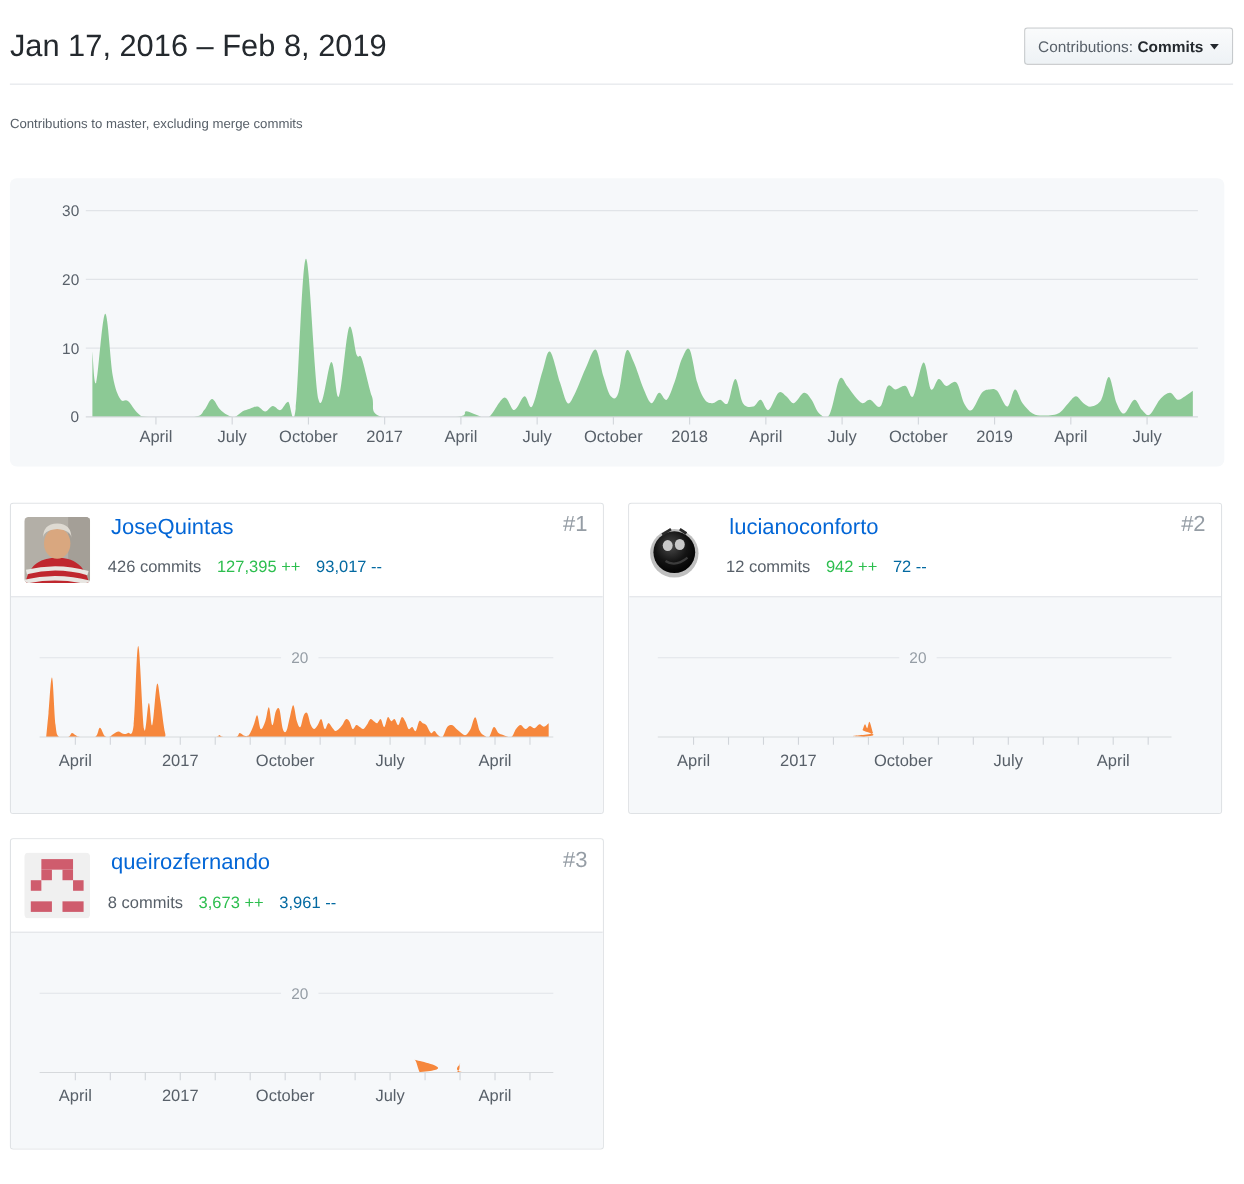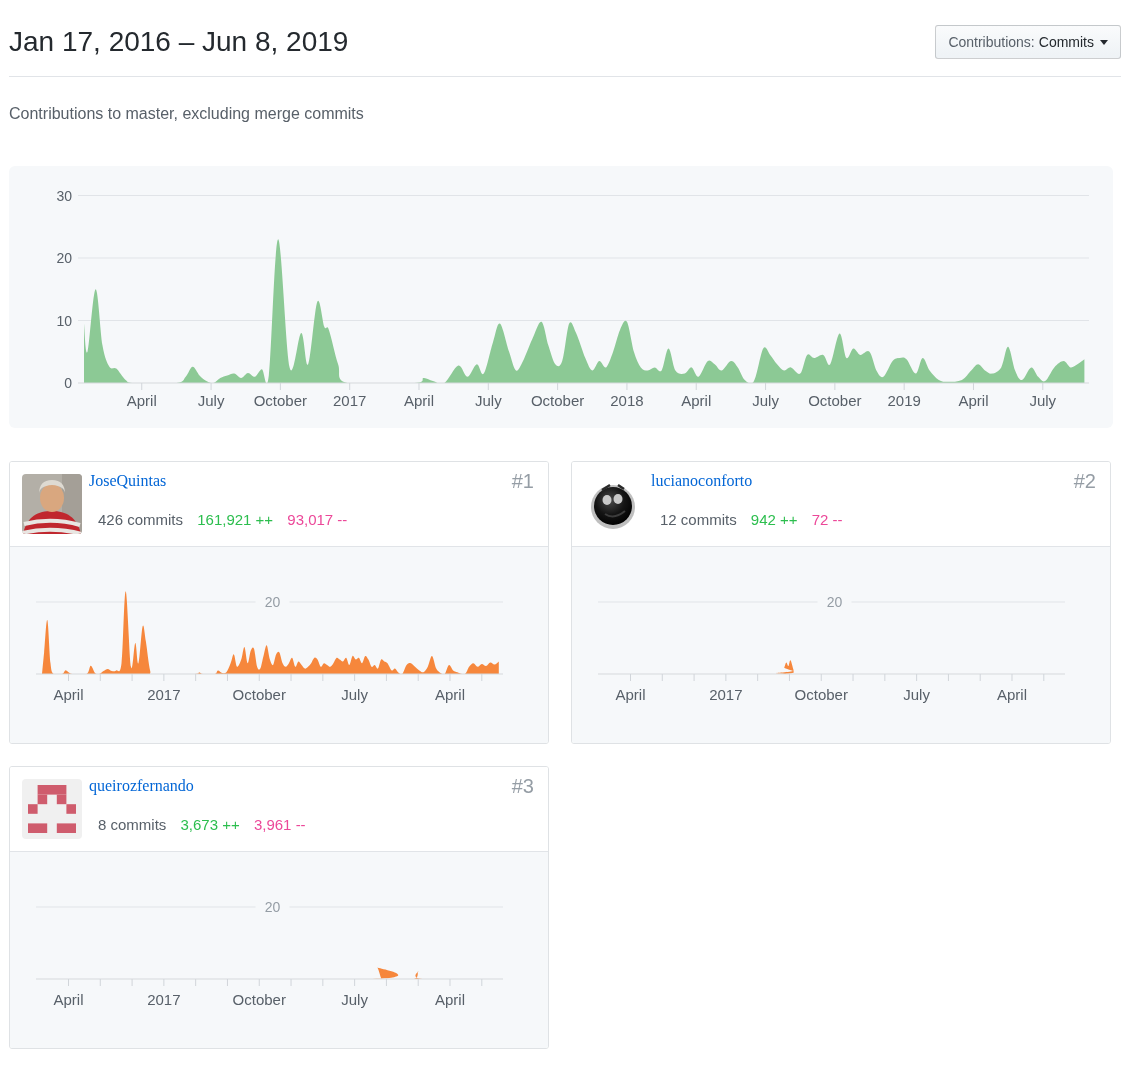--- a/index.html
+++ b/index.html
@@ -20,28 +20,28 @@
   .page-title { font-size:28px; font-weight:400; margin:0; color:#24292e; }
   .select-btn {
     display:inline-flex; align-items:center;
     height:34px; padding:0 12px;
     font-family:"Liberation Sans", sans-serif;
     font-size:14px; color:#586069;
     background:linear-gradient(-180deg,#fafbfc,#eff3f6 90%);
     border:1px solid rgba(27,31,35,0.2); border-radius:3px;
     cursor:pointer;
   }
-  .select-btn strong { color:#24292e; font-weight:400; margin-left:4px; }
+  .select-btn strong { color:#24292e; font-weight:700; margin-left:4px; }
   .caret {
     display:inline-block; width:0; height:0; margin-left:6px;
     border-top:5px solid #24292e;
     border-left:4px solid transparent; border-right:4px solid transparent;
   }
 
-  .subtitle { margin:28px 0 0 0; font-size:16px; color:#586069; }
+  .subtitle { margin:28px 0 0 0; font-size:12px; color:#586069; }
 
   
   .main-panel {
     margin-top:43px; height:262px; width:1104px;
     background:#f6f8fa; border-radius:6px; position:relative;
   }
   .main-panel svg { position:absolute; top:0; left:0; }
 
   
   .cards { margin-top:33px; display:flex; flex-wrap:wrap; gap:22px; width:1104px; }
@@ -49,40 +49,40 @@
     width:540px; height:283px;
     border:1px solid #dfe2e5; border-radius:3px;
     background:#fff; position:relative; overflow:hidden;
   }
   .card-header { position:relative; height:84px; background:#fff; }
   .avatar {
     position:absolute; left:12px; top:12px; width:60px; height:60px;
     border-radius:4px; overflow:hidden; display:block; cursor:pointer;
   }
   .c-name {
-    position:absolute; left:79px; top:10px;
-    font-size:16px; color:#0366d6; text-decoration:none; cursor:pointer;font-family:Liberation Serif, serif;
+    position:absolute; left:91px; top:10px;
+    font-size:20px; color:#0366d6; text-decoration:none; cursor:pointer;
   }
   .c-rank { position:absolute; right:14px; top:8px; font-size:20px; color:#959da5; }
   .c-stats { position:absolute; left:88px; top:49px; font-size:15px; color:#586069; }
   .c-stats .adds { color:#2cbe4e; margin-left:10px; }
-  .c-stats .dels { color:#ec4899; margin-left:10px;margin-top:16px; }
+  .c-stats .dels { color:#0369a1; margin-left:10px;margin-top:16px; }
   .card-graph {
     position:absolute; left:0; right:0; top:84px; bottom:0;
     background:#f6f8fa; border-top:1px solid #e1e4e8;
   }
   svg text { font-family:"Liberation Sans", sans-serif; }
 </style>
 </head>
 <body>
 
 <div class="container">
 
   <div class="top">
-    <h1 class="page-title">Jan 17, 2016 – Jun 8, 2019</h1>
+    <h1 class="page-title">Jan 17, 2016 – Feb 8, 2019</h1>
     <button class="select-btn">
       <span>Contributions:</span>
       <strong>Commits</strong>
       <span class="caret"></span>
     </button>
   </div>
 
   <p class="subtitle">Contributions to master, excluding merge commits</p>
 
   <div class="main-panel">
@@ -144,21 +144,21 @@
             <path d="M2,50 Q30,43 58,51" stroke="#e8e6e2" stroke-width="4" fill="none"></path>
             <path d="M0,59 Q30,52 60,60" stroke="#e8e6e2" stroke-width="4" fill="none"></path>
             <ellipse cx="30" cy="24" rx="12" ry="14" fill="#d9a77f"></ellipse>
             <path d="M17,20 Q17,6 30,6 Q43,6 43,20 Q43,12 30,11 Q17,12 17,20 Z" fill="#dedad2"></path>
           </svg>
         </a>
         <a class="c-name">JoseQuintas</a>
         <span class="c-rank">#1</span>
         <div class="c-stats">
           <span>426 commits</span>
-          <span class="adds">161,921 ++</span>
+          <span class="adds">127,395 ++</span>
           <span class="dels">93,017 --</span>
         </div>
       </div>
       <div class="card-graph">
         <svg id="chart-c1" width="538" height="197" viewBox="0 0 538 197">
             <defs>
               <clipPath id="clip-c1">
                 <rect x="0" y="0" width="538" height="127"></rect>
               </clipPath>
             </defs>

